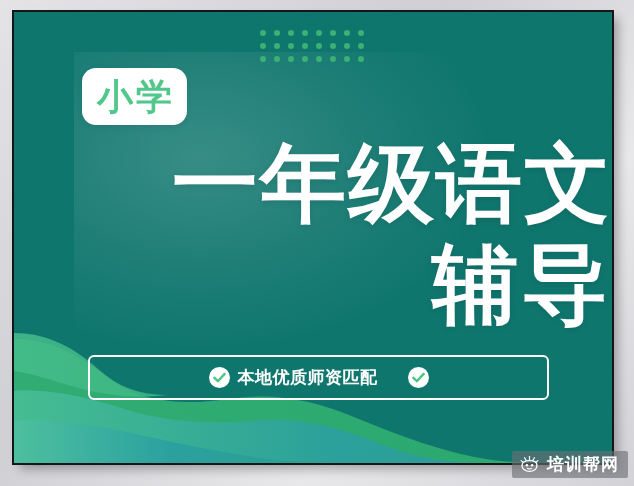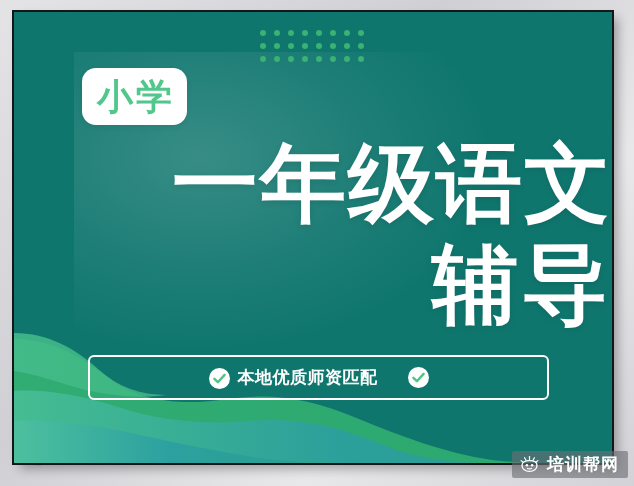--- a/index.html
+++ b/index.html
@@ -144,21 +144,21 @@
     border: 2px solid #ffffff;
     border-radius: 6px;
     display: flex;
     align-items: center;
     justify-content: center;
     gap: 30px;
     z-index: 6;
   }
   .feature {
     display: flex;
-    align-items: flex-end;
+    align-items: center;
     gap: 8px;
   }
   .feature .check {
     width: 21px;
     height: 21px;
     flex: 0 0 21px;
     border-radius: 50%;
     background: #ffffff;
     display: flex;
     align-items: center;

